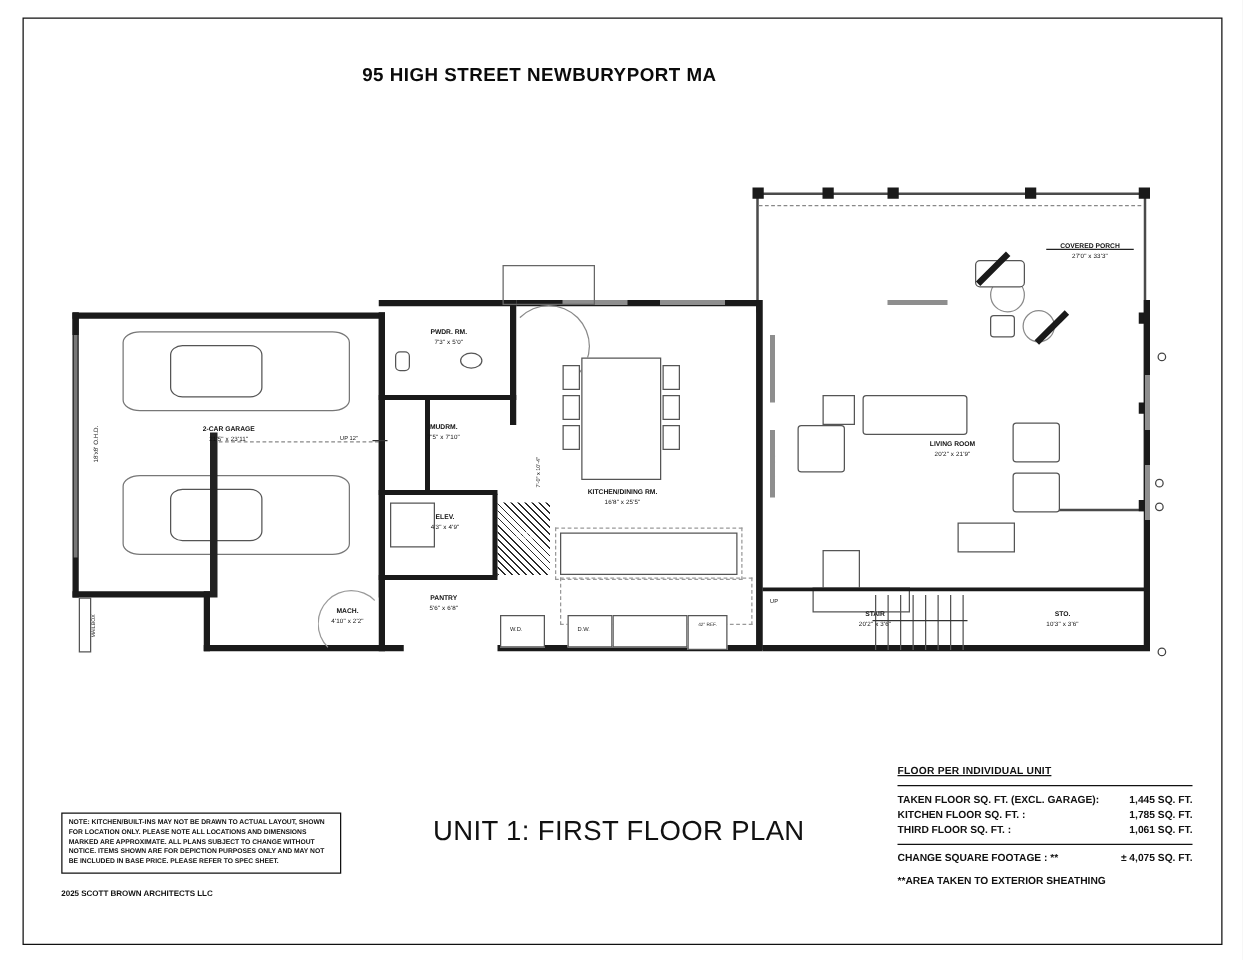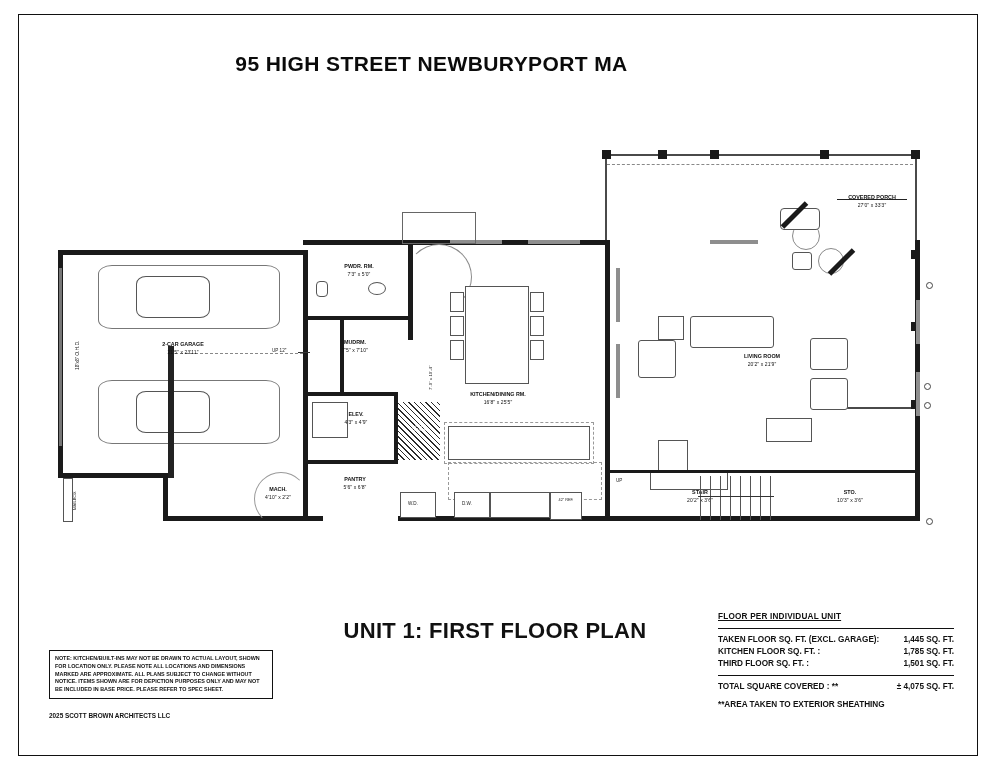--- a/index.html
+++ b/index.html
@@ -7,25 +7,25 @@
   #sheet{
     position:relative;width:994px;height:768px;background:#ffffff;
     overflow:hidden;
   }
   #border{
     position:absolute;left:18px;top:14px;width:958px;height:740px;
     border:1.5px solid #111;
   }
   #title{
     position:absolute;left:0;top:52px;width:863px;text-align:center;
-    font-size:21px;font-weight:bold;letter-spacing:.4px;color:#0b0b0b;
+    font-size:15px;font-weight:bold;letter-spacing:.4px;color:#0b0b0b;
   }
   #subtitle{
-    position:absolute;left:300px;top:618px;width:390px;text-align:center;
-    font-size:22px;color:#111;letter-spacing:.3px;font-weight:bold;
+    position:absolute;left:300px;top:652px;width:390px;text-align:center;
+    font-size:22px;color:#111;letter-spacing:.3px;
   }
   
   #plan{position:absolute;left:50px;top:140px;width:890px;height:430px;}
   .wall{position:absolute;background:#1a1a1a;}
   .thin{position:absolute;background:#4a4a4a;}
   .room{position:absolute;text-align:center;font-size:5.4px;line-height:1.5;color:#111;font-weight:bold;}
   .room .dim{font-weight:normal;font-size:5px;letter-spacing:.1px;}
   .tiny{position:absolute;font-size:4.6px;color:#222;}
   .vtext{position:absolute;font-size:5px;color:#222;transform-origin:0 0;}
   .hatch{position:absolute;background:
@@ -253,25 +253,25 @@
     <div class="row">
       <span>TAKEN FLOOR SQ. FT. (EXCL. GARAGE):</span>
       <span>1,445 SQ. FT.</span>
     </div>
     <div class="row">
       <span>KITCHEN FLOOR SQ. FT. :</span>
       <span>1,785 SQ. FT.</span>
     </div>
     <div class="row">
       <span>THIRD FLOOR SQ. FT. :</span>
-      <span>1,501 SQ. FT.</span>
+      <span>1,061 SQ. FT.</span>
     </div>
     <div class="rule"></div>
     <div class="row">
-      <span>TOTAL SQUARE COVERED : **</span>
+      <span>CHANGE SQUARE FOOTAGE : **</span>
       <span>± 4,075 SQ. FT.</span>
     </div>
     <div class="foot">**AREA TAKEN TO EXTERIOR SHEATHING</div>
   </div>
 
   <div id="noteBlock">NOTE: KITCHEN/BUILT-INS MAY NOT BE DRAWN TO ACTUAL LAYOUT, SHOWN FOR LOCATION ONLY. PLEASE NOTE ALL LOCATIONS AND DIMENSIONS MARKED ARE APPROXIMATE. ALL PLANS SUBJECT TO CHANGE WITHOUT NOTICE. ITEMS SHOWN ARE FOR DEPICTION PURPOSES ONLY AND MAY NOT BE INCLUDED IN BASE PRICE. PLEASE REFER TO SPEC SHEET.</div>
   <div id="copyright">2025 SCOTT BROWN ARCHITECTS LLC</div>
 
 </div>
 

